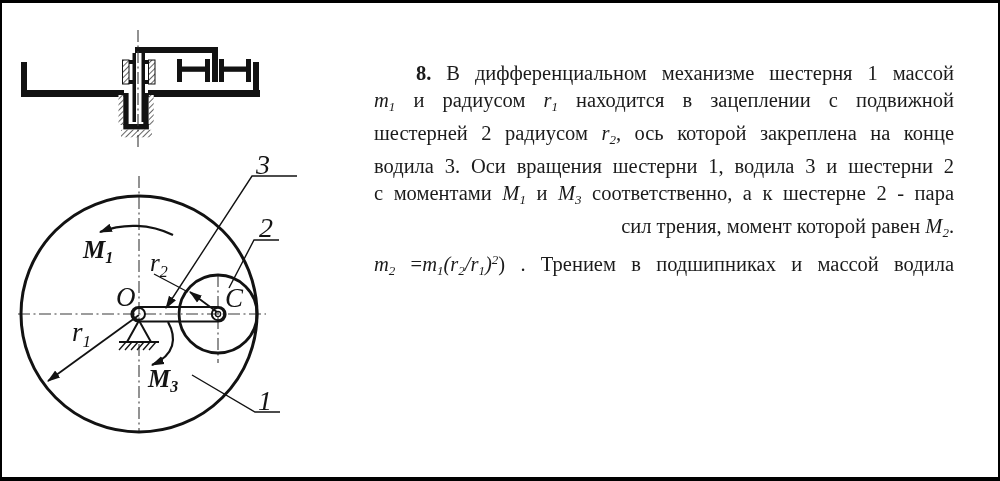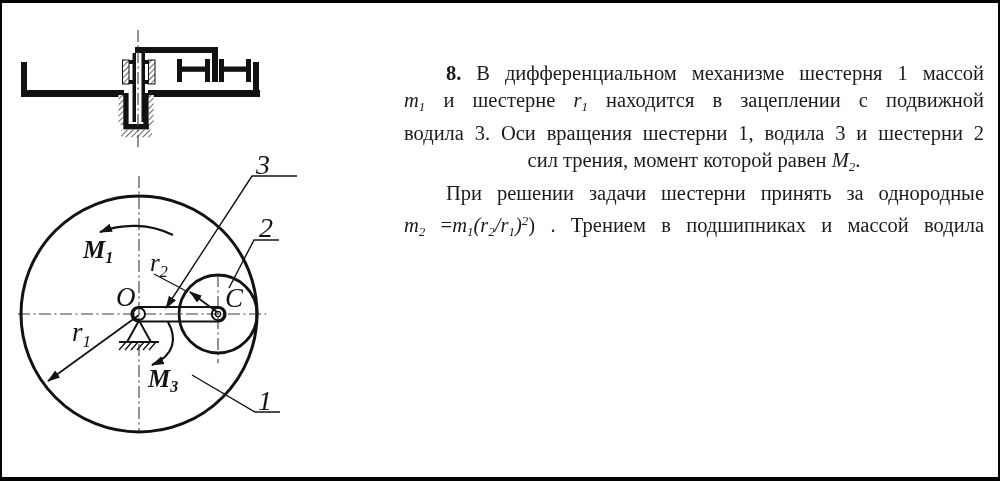--- a/index.html
+++ b/index.html
@@ -5,24 +5,24 @@
   html,body{margin:0;padding:0;background:#777;}
   .page{
     position:relative; width:1000px; height:481px; background:#ffffff;
     border-top:3px solid #000; border-bottom:4px solid #000;
     border-left:2px solid #000; border-right:2px solid #000;
     box-sizing:border-box; overflow:hidden;
     font-family:"Liberation Serif", serif;
   }
   .diagram{position:absolute; left:0; top:-3px;}
   .textblock{
-    position:absolute; left:402px; top:57px; width:580px;
+    position:absolute; left:372px; top:57px; width:580px;
     font-size:20.5px; line-height:27px; color:#1b1b1b;
   }
-  .tl{white-space:nowrap; text-align:center;}
+  .tl{white-space:nowrap; text-align:right;}
   .tl.just{text-align:justify; text-align-last:justify;}
   .tl.ind{padding-left:42px;}
   .sb{font-weight:bold;}
   .si{font-style:italic;}
   .ssub{font-style:italic; font-size:13px; vertical-align:-4px;}
   .ssup{font-style:italic; font-size:13px; vertical-align:7px;}
   .lab{font-family:"Liberation Serif", serif; fill:#141414;}
   .it{font-style:italic;}
   .bold{font-weight:bold;}
   .ink{stroke:#121212; fill:none;}
@@ -141,19 +141,20 @@
     <text class="lab it" x="223" y="307" font-size="27">C</text>
 
     <text class="lab it" x="70" y="341" font-size="27"><tspan>r</tspan><tspan dy="6" font-size="17">1</tspan></text>
     <text class="lab it" x="148" y="271" font-size="25"><tspan>r</tspan><tspan dy="6" font-size="16">2</tspan></text>
     <text class="lab it bold" x="81" y="258" font-size="25"><tspan>M</tspan><tspan dy="5" font-size="16">1</tspan></text>
     <text class="lab it bold" x="146" y="387" font-size="25"><tspan>M</tspan><tspan dy="5" font-size="16">3</tspan></text>
   </svg>
 
   <div class="textblock">
       <div class="tl just ind"><span class="sb">8.</span><span> В дифференциальном механизме шестерня 1 массой</span></div>
-      <div class="tl just"><span class="si">m</span><span class="ssub">1</span><span> и шестерне </span><span class="si">r</span><span class="ssub">1</span><span> находится в зацеплении с подвижной</span></div>
+      <div class="tl just"><span class="si">m</span><span class="ssub">1</span><span> и радиусом </span><span class="si">r</span><span class="ssub">1</span><span> находится в зацеплении с подвижной</span></div>
+      <div class="tl just"><span>шестерней 2 радиусом </span><span class="si">r</span><span class="ssub">2</span><span>, ось которой закреплена на конце</span></div>
       <div class="tl just"><span>водила 3. Оси вращения шестерни 1, водила 3 и шестерни 2</span></div>
+      <div class="tl just"><span>с моментами </span><span class="si">M</span><span class="ssub">1</span><span> и </span><span class="si">M</span><span class="ssub">3</span><span> соответственно, а к шестерне 2 - пара</span></div>
       <div class="tl"><span>сил трения, момент которой равен </span><span class="si">M</span><span class="ssub">2</span><span>.</span></div>
-      <div class="tl just ind"><span>При решении задачи шестерни принять за однородные</span></div>
       <div class="tl just"><span class="si">m</span><span class="ssub">2</span><span> =</span><span class="si">m</span><span class="ssub">1</span><span class="si">(</span><span class="si">r</span><span class="ssub">2</span><span class="si">/</span><span class="si">r</span><span class="ssub">1</span><span class="si">)</span><span class="ssup">2</span><span>) . Трением в подшипниках и массой водила</span></div>
     </div>
 </div>
 
 </body></html>

